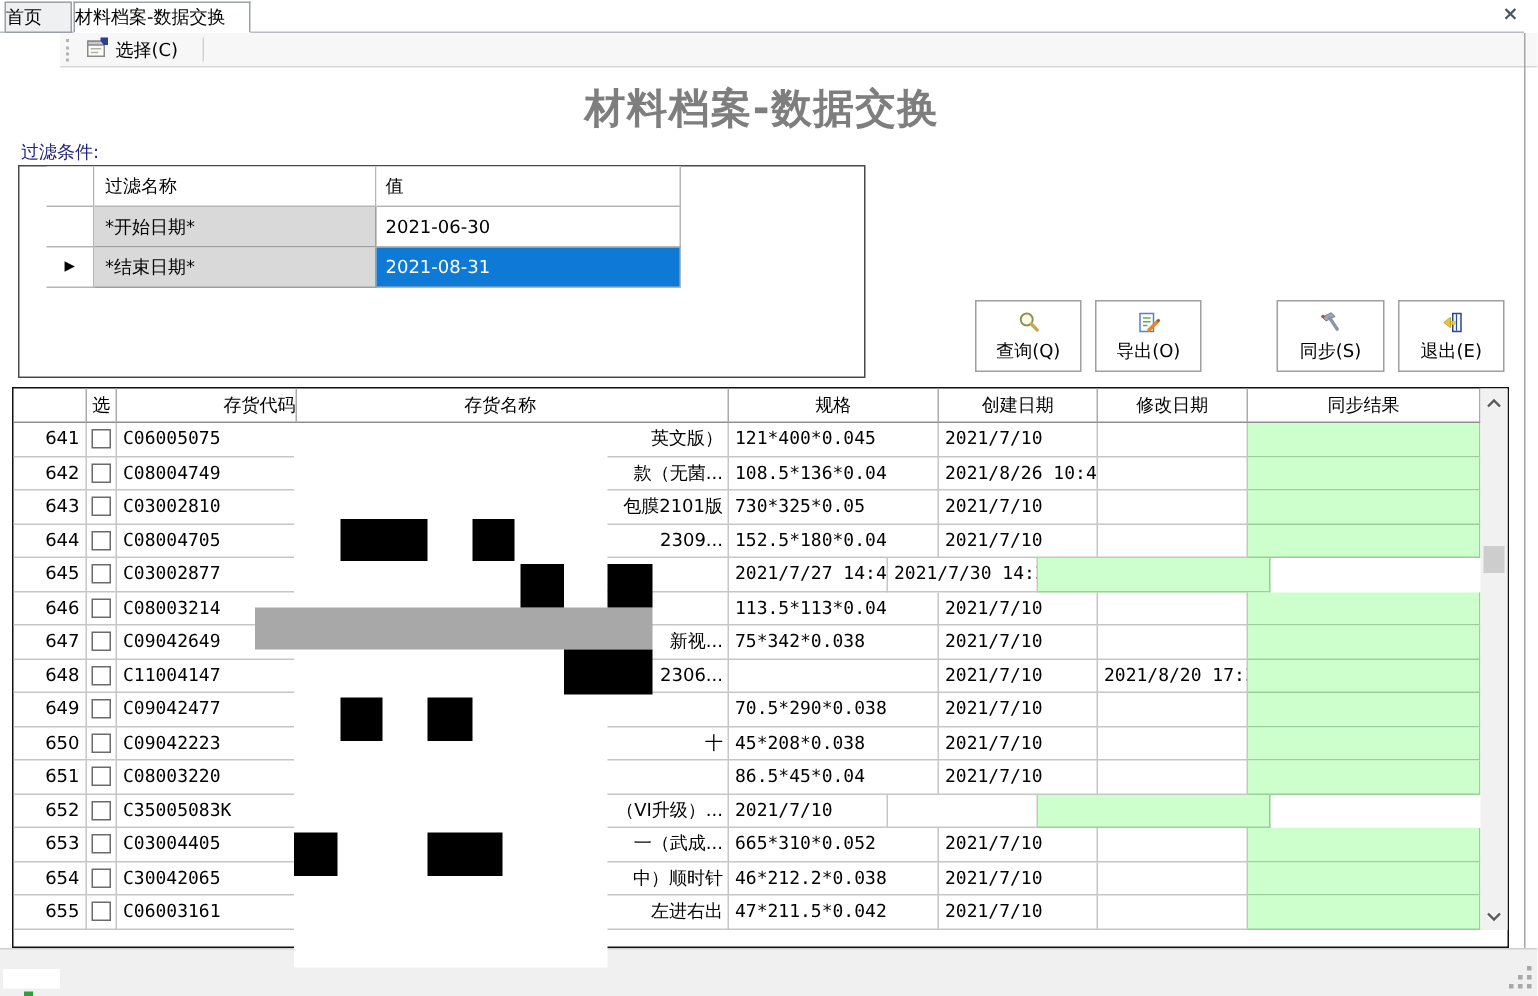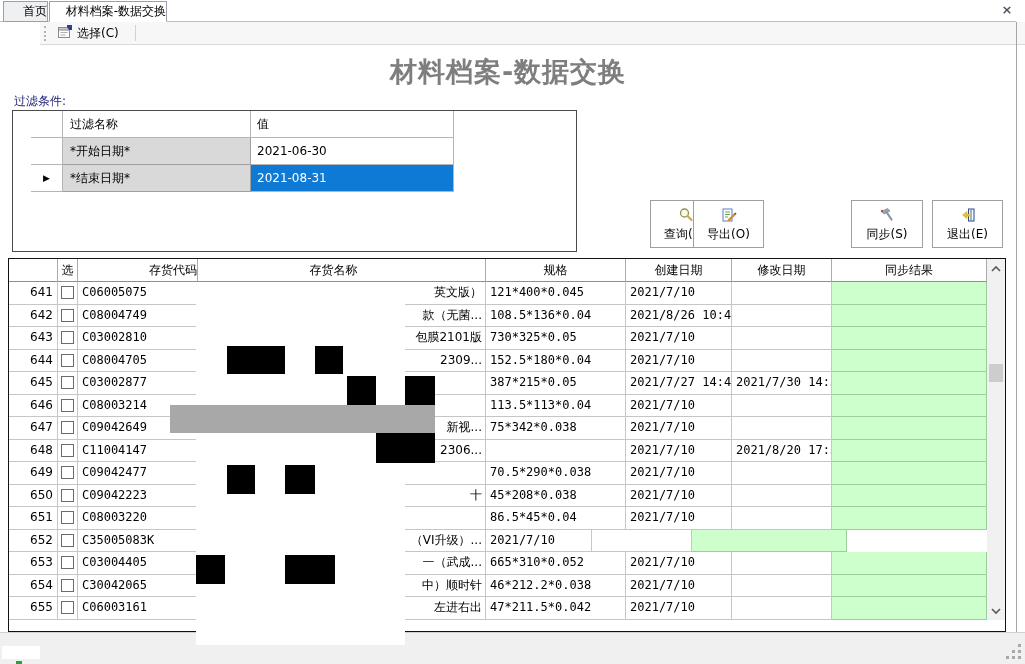--- a/index.html
+++ b/index.html
@@ -3,21 +3,21 @@
 <meta charset="utf-8">
 <style>
   * { margin:0; padding:0; box-sizing:border-box; }
   html,body { background:#fff; }
   body { font-family:"DejaVu Sans","Liberation Sans",sans-serif; font-size:12px; color:#000; }
   #screen { position:relative; width:1025px; height:664px; background:#fff; overflow:hidden; }
 
   
   .tabbar { position:absolute; left:0; top:0; width:1025px; height:22px; background:#fff; }
   .tabbar-line { position:absolute; left:0; top:21px; width:1016px; height:1px; background:#b9bcc3; }
-  .tab { position:absolute; top:1px; height:21px; line-height:19px; text-align:right; border:1px solid #9ba0aa; }
+  .tab { position:absolute; top:1px; height:21px; line-height:19px; text-align:left; border:1px solid #9ba0aa; }
   .tab-home { left:3px; width:45px; background:#eef0f2; }
   .tab-active { left:49px; width:118px; background:#fff; border-bottom:1px solid #fff; z-index:2; }
   .close-x { position:absolute; left:999px; top:2px; width:16px; height:16px; text-align:center; line-height:16px; font-weight:bold; font-size:13px; color:#4b5563; cursor:default; }
 
   
   .toolbar { position:absolute; left:0; top:22px; width:1016px; height:23px; background:#f7f7f7; border-bottom:1px solid #d9d9d9; display:flex; align-items:center;margin-left:40px; }
   .grip { width:3px; height:15px; margin-left:4px; border-left:2px dotted #b3b3b3; }
   .tbtn { display:flex; align-items:center; gap:4px; height:20px; padding:0 6px; margin-left:4px; cursor:default; }
   .tb-sep { width:1px; height:16px; background:#d2d2d2; margin-left:10px; }
 
@@ -126,21 +126,21 @@
     </div>
   </div>
 
   <div class="action-btn" style="left:650px;">
     <span><svg width="16" height="16" viewBox="0 0 16 16">
           <circle cx="6.5" cy="6" r="4" fill="#fdfce4" stroke="#8f8f5a" stroke-width="1.3"></circle>
           <line x1="9.5" y1="9" x2="13.5" y2="13" stroke="#caa94e" stroke-width="2.2" stroke-linecap="round"></line>
         </svg></span>
     <span class="lbl">查询(Q)</span>
   </div>
-  <div class="action-btn" style="left:693px;">
+  <div class="action-btn" style="left:730px;">
     <span><svg width="16" height="16" viewBox="0 0 16 16">
           <rect x="2" y="2" width="9" height="12" fill="#fff" stroke="#5b7fc4"></rect>
           <line x1="4" y1="5" x2="9" y2="5" stroke="#6aa84f"></line>
           <line x1="4" y1="7.5" x2="9" y2="7.5" stroke="#6aa84f"></line>
           <line x1="4" y1="10" x2="7" y2="10" stroke="#6aa84f"></line>
           <line x1="8" y1="13" x2="14" y2="7" stroke="#e08a2e" stroke-width="2.4" stroke-linecap="round"></line>
           <polygon points="14.5,5.5 15.5,6.5 14,8 13,7" fill="#8a5a2e"></polygon>
         </svg></span>
     <span class="lbl">导出(O)</span>
   </div>
@@ -222,21 +222,20 @@
           <div class="cell c-modified"></div>
           <div class="cell c-sync"></div>
         </div>
         <div class="grow">
           <div class="cell c-num">645</div>
           <div class="cell c-sel">
             <div class="cb"></div>
           </div>
           <div class="cell c-code">C03002877</div>
           <div class="cell c-name"></div>
-          <div class="cell c-spec">387*215*0.05</div>
           <div class="cell c-created">2021/7/27 14:47</div>
           <div class="cell c-modified">2021/7/30 14:30</div>
           <div class="cell c-sync"></div>
         </div>
         <div class="grow">
           <div class="cell c-num">646</div>
           <div class="cell c-sel">
             <div class="cb"></div>
           </div>
           <div class="cell c-code">C08003214</div>

